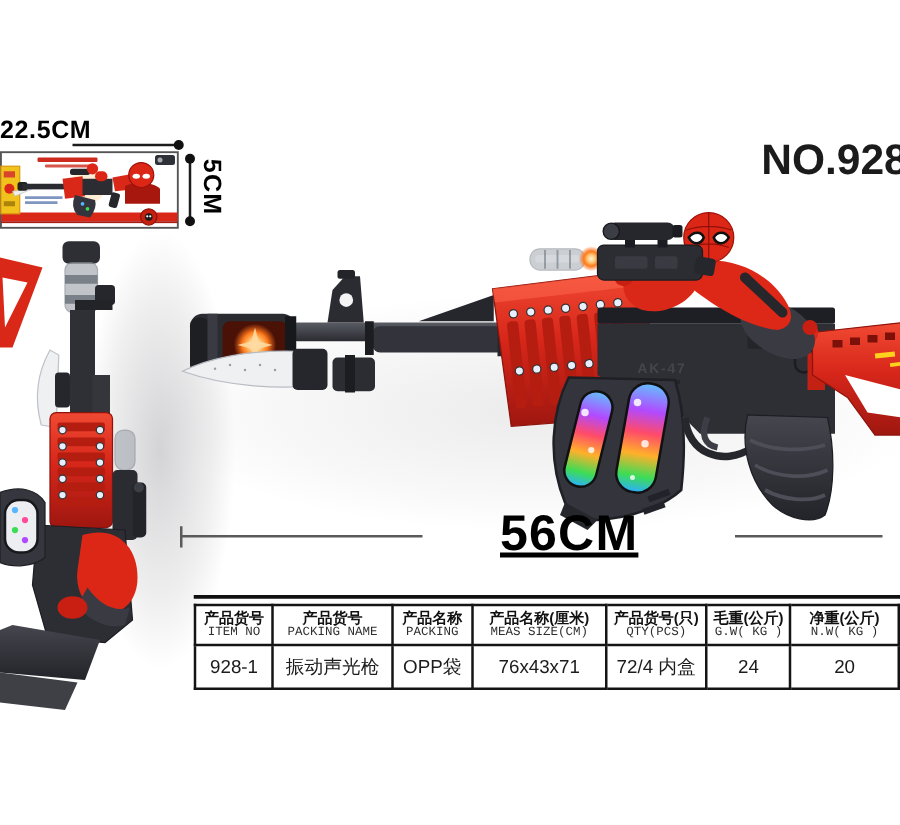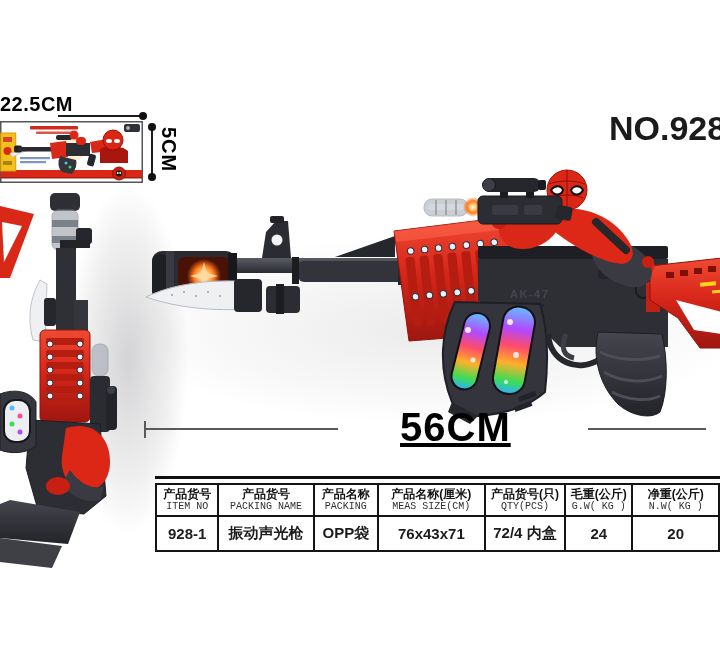--- a/index.html
+++ b/index.html
@@ -19,21 +19,21 @@
   #len-label{left:400px;top:405px;font-size:40px;letter-spacing:1px;text-decoration:underline;}
   #len-tick{left:144px;top:421px;width:2px;height:17px;background:#5a5a5a;}
   #len-line-l{left:145px;top:428px;width:193px;height:2px;background:#5a5a5a;}
   #len-line-r{left:588px;top:428px;width:118px;height:2px;background:#5a5a5a;}
   #table-rule{left:155px;top:476px;width:565px;height:3px;background:#101010;}
   
   #spec-table{left:155px;top:483px;border-collapse:collapse;table-layout:fixed;}
   #spec-table th,#spec-table td{border:2px solid #141414;text-align:center;vertical-align:middle;
       padding:1px 2px;background:#fff;overflow:hidden;}
   #spec-table th{height:28px;font-weight:normal;margin-top:42px;}
-  #spec-table td{height:31px;font-weight:bold;font-size:15px;white-space:nowrap;}
+  #spec-table td{height:31px;font-weight:normal;font-size:15px;white-space:nowrap;}
   .th-zh{font-size:12px;font-weight:bold;line-height:13px;color:#111;white-space:nowrap;}
   .th-en{font-size:10px;line-height:11px;color:#2e2e2e;white-space:nowrap;font-family:Liberation Mono, monospace;}
   .td-name{font-size:16px;}
 </style>
 </head>
 <body>
 
 <svg class="abs" style="left:0;top:0" width="720" height="660" viewBox="0 0 720 660">
   <defs>
     <linearGradient id="redV" x1="0" y1="0" x2="0" y2="1">

